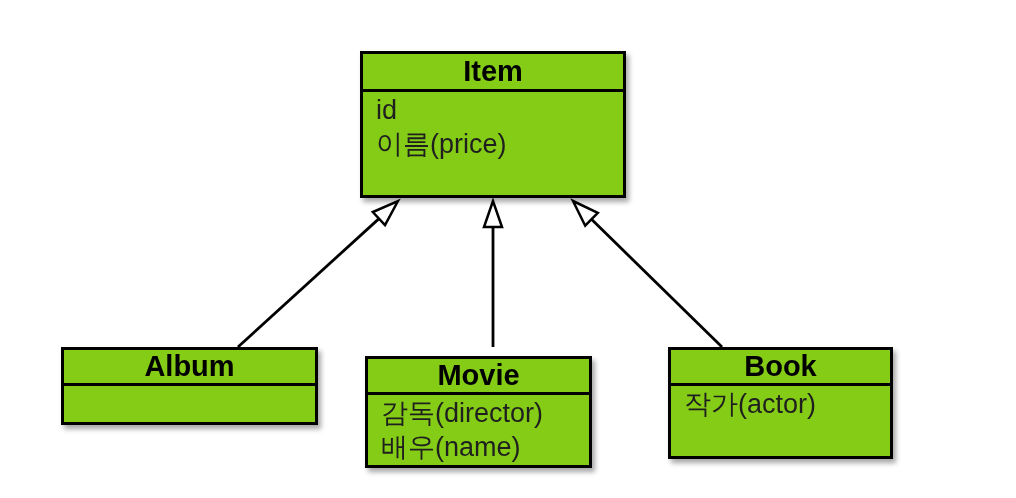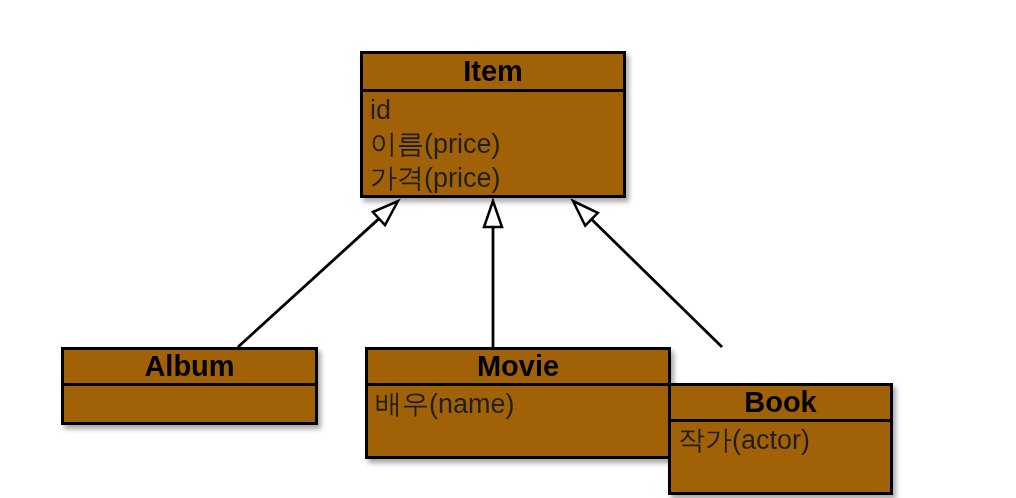--- a/index.html
+++ b/index.html
@@ -19,50 +19,50 @@
     position: absolute;
     left: 0;
     top: 0;
     width: 1016px;
     height: 498px;
   }
   .class-box {
     position: absolute;
     box-sizing: border-box;
     border: 3px solid #000000;
-    background: #a16207;
+    background: #84cc16;
     box-shadow: 3px 4px 5px rgba(0,0,0,0.35);
   }
   .class-title {
     box-sizing: border-box;
     border-bottom: 3px solid #000000;
     text-align: center;
     font-weight: bold;
     font-size: 29px;
     color: #000000;
     line-height: 35px;
     white-space: nowrap;
     overflow: hidden;
   }
   .class-attrs {
-    padding: 1px 6px 0 7px;
+    padding: 1px 6px 0 13px;
     color: #1f1f1f;
     font-size: 27px;
     line-height: 34px;
   }
   .attr {
     white-space: nowrap;
     overflow: hidden;
   }
   
   #box-item  { left: 360px; top: 51px;  width: 266px; height: 147px; }
   #box-item .class-title { height: 38px; }
   #box-album { left: 61px;  top: 347px; width: 257px; height: 78px; }
-  #box-movie { left: 365px; top: 347px; width: 306px; height: 112px; }
-  #box-book  { left: 668px; top: 347px; width: 225px; height: 112px; margin-top: 36px; }
+  #box-movie { left: 365px; top: 356px; width: 227px; height: 112px; }
+  #box-book  { left: 668px; top: 347px; width: 225px; height: 112px; }
   .child-box .class-title { height: 36px; line-height: 33px; }
   .arrow-line {
     stroke: #000000;
     stroke-width: 2.8;
     fill: none;
   }
   .arrow-head {
     fill: #ffffff;
     stroke: #000000;
     stroke-width: 2.5;
@@ -87,31 +87,31 @@
       <line class="arrow-line" x1="722" y1="347" x2="591.5" y2="219.3"></line>
       <polygon class="arrow-head" points="573,201 597.8,212.9 585.2,225.7"></polygon>
     </g>
   </svg>
 
   <div class="class-box" id="box-item">
     <div class="class-title">Item</div>
     <div class="class-attrs">
       <div class="attr">id</div>
       <div class="attr">이름(price)</div>
-      <div class="attr">가격(price)</div>
     </div>
   </div>
 
   <div class="class-box child-box" id="box-album">
     <div class="class-title">Album</div>
   </div>
 
   <div class="class-box child-box" id="box-movie">
     <div class="class-title">Movie</div>
     <div class="class-attrs">
+      <div class="attr">감독(director)</div>
       <div class="attr">배우(name)</div>
     </div>
   </div>
 
   <div class="class-box child-box" id="box-book">
     <div class="class-title">Book</div>
     <div class="class-attrs">
       <div class="attr">작가(actor)</div>
     </div>
   </div>

